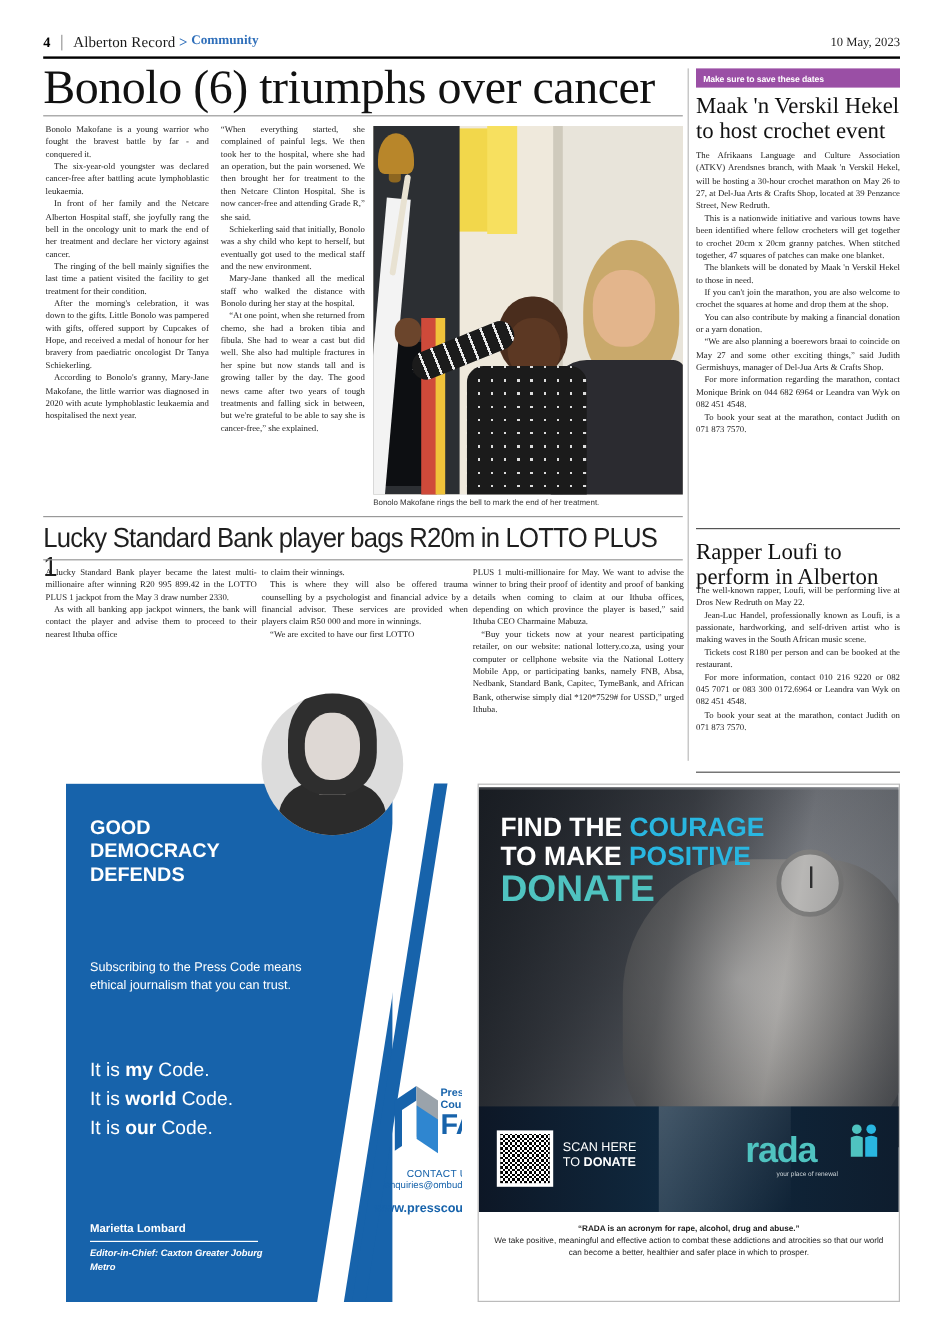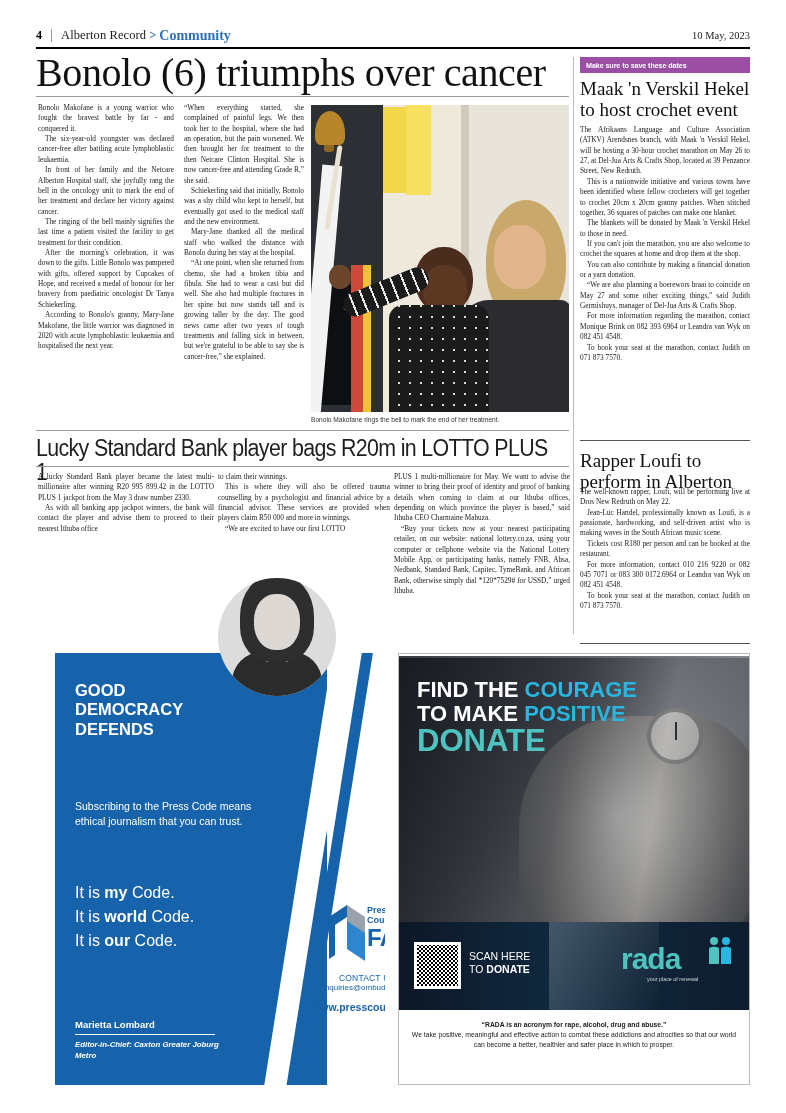--- a/index.html
+++ b/index.html
@@ -16,21 +16,21 @@
     position: absolute; left: 36px; top: 28px; width: 714px; height: 22px;
     display: flex; align-items: flex-start;
   }
   .mh-page {
     font-family: "Liberation Serif", serif; font-weight: bold;
     font-size: 12px; color: #000; margin-right: 9px;
   }
   .mh-divider { width: 1px; height: 13px; background: #999; margin-right: 9px; margin-top: 1px;}
   .mh-pub { font-size: 12.5px; color: #1a1a1a; letter-spacing: .1px; }
   .mh-sep { color: #2f6fba; font-weight: bold; margin: 0 3px; font-size:12.5px;}
-  .mh-section { color: #2f6fba; font-weight: bold; font-size: 14px; }
+  .mh-section { color: #2f6fba; font-weight: bold; font-size: 11px; }
   .mh-date { margin-left: auto; font-size: 10.5px; color: #222; padding-top:2px;}
   .mh-rule { position: absolute; left: 36px; top: 47px; width: 714px; height: 2px; background: #000; }
 
   
   .headline1 {
     position: absolute; left: 36px; top: 52px; width: 530px;
     font-family: "Liberation Serif", serif;
     font-size: 40px; line-height: 1.03; color: #111; letter-spacing: -0.4px;
   }
   .hl-rule { position: absolute; left: 36px; top: 96px; width: 533px; height: 1px; background: #999; }
@@ -258,26 +258,26 @@
     <div class="ph-arm-stripe"></div>
     <div class="ph-hand"></div>
   </div>
   <div class="photo-caption">Bonolo Makofane rings the bell to mark the end of her treatment.</div>
 
   <div class="sb-left-rule"></div>
   <div class="sb-label">Make sure to save these dates</div>
   <div class="sb-head">Maak 'n Verskil Hekel to host crochet event</div>
   <div class="col" id="sbc1">
       <p class="first">The Afrikaans Language and Culture Association (ATKV) Arendsnes branch, with Maak 'n Verskil Hekel, will be hosting a 30-hour crochet marathon on May 26 to 27, at Del-Jua Arts &amp; Crafts Shop, located at 39 Penzance Street, New Redruth.</p>
-      <p>This is a nationwide initiative and various towns have been identified where fellow crocheters will get together to crochet 20cm x 20cm granny patches. When stitched together, 36 squares of patches can make one blanket.</p>
+      <p>This is a nationwide initiative and various towns have been identified where fellow crocheters will get together to crochet 20cm x 20cm granny patches. When stitched together, 47 squares of patches can make one blanket.</p>
       <p>The blankets will be donated by Maak 'n Verskil Hekel to those in need.</p>
       <p>If you can't join the marathon, you are also welcome to crochet the squares at home and drop them at the shop.</p>
       <p>You can also contribute by making a financial donation or a yarn donation.</p>
       <p>“We are also planning a boerewors braai to coincide on May 27 and some other exciting things,” said Judith Germishuys, manager of Del-Jua Arts &amp; Crafts Shop.</p>
-      <p>For more information regarding the marathon, contact Monique Brink on 082 393 6964 or Leandra van Wyk on 082 451 4548.</p>
+      <p>For more information regarding the marathon, contact Monique Brink on 044 682 6964 or Leandra van Wyk on 082 451 4548.</p>
       <p>To book your seat at the marathon, contact Judith on 071 873 7570.</p>
     </div>
   <div class="sb-rule-mid"></div>
   <div class="sb-head2">Rapper Loufi to perform in Alberton</div>
   <div class="col" id="sbc2">
       <p class="first">The well-known rapper, Loufi, will be performing live at Dros New Redruth on May 22.</p>
       <p>Jean-Luc Handel, professionally known as Loufi, is a passionate, hardworking, and self-driven artist who is making waves in the South African music scene.</p>
       <p>Tickets cost R180 per person and can be booked at the restaurant.</p>
       <p>For more information, contact 010 216 9220 or 082 045 7071 or 083 300 0172.6964 or Leandra van Wyk on 082 451 4548.</p>
       <p>To book your seat at the marathon, contact Judith on 071 873 7570.</p>

